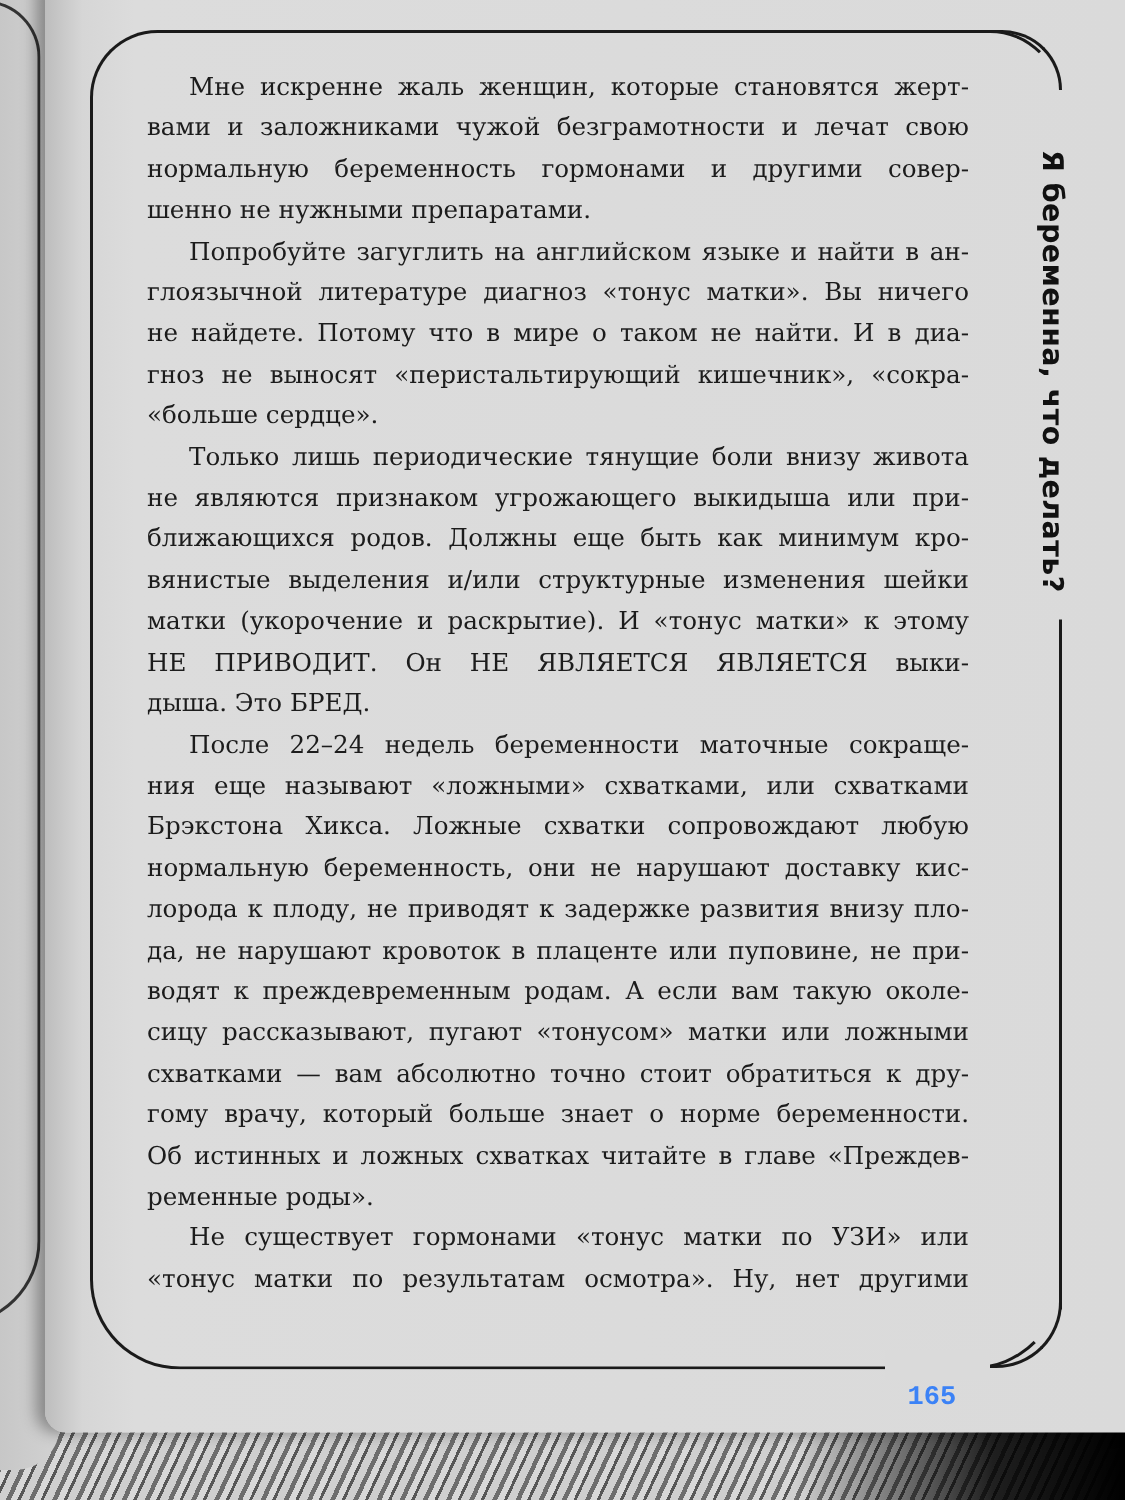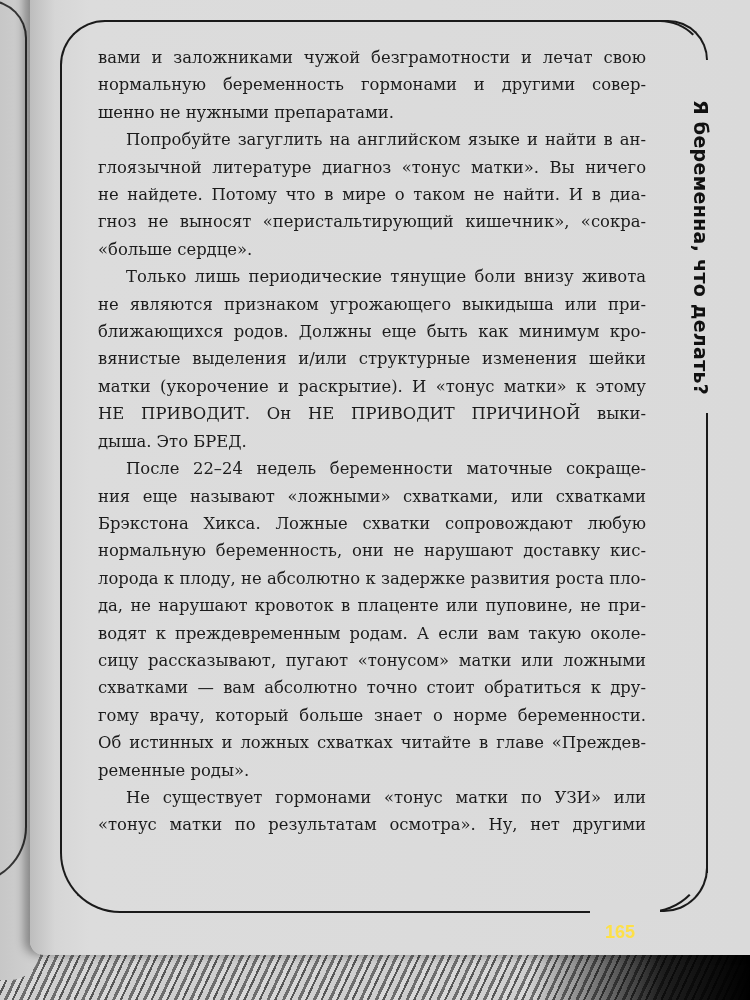--- a/index.html
+++ b/index.html
@@ -64,22 +64,22 @@
     .body-text {
       position: absolute; left: 98px; top: 44px; width: 548px;
       font-size: 16.4px; line-height: 27.4px; color: #1c1c1c;
       text-align: justify;
     }
     .line { display: block; white-space: nowrap; text-align-last: justify; }
     .line.last { text-align-last: left; }
     .indent { padding-left: 28px; }
     .page-number {
       position: absolute; left: 605px; top: 922px;
-      font-family: Liberation Sans, sans-serif; font-weight: bold;
-      font-size: 18px; color: #fde047;
+      font-family: Liberation Mono, monospace; font-weight: bold;
+      font-size: 18px; color: #3b82f6;
     }
   </style>
 </head>
 <body>
 
 <div class="fabric"></div>
 <div class="shadow-right"></div>
 
 <div class="left-page"></div>
 <div class="left-page-frame"></div>
@@ -89,46 +89,47 @@
 <div class="frame"></div>
 <div class="frame-right-top"></div>
 <div class="frame-right-bottom"></div>
 <div class="frame-right-curve"></div>
 <div class="frame-bottom-gap"></div>
 
 <div class="section-title">Я беременна, что делать?</div>
 
 <div class="body-text">
   <div>
+    <span class="line indent">Мне искренне жаль женщин, которые становятся жерт-</span>
     <span class="line">вами и заложниками чужой безграмотности и лечат свою</span>
     <span class="line">нормальную беременность гормонами и другими совер-</span>
     <span class="line last">шенно не нужными препаратами.</span>
   </div>
   <div>
     <span class="line indent">Попробуйте загуглить на английском языке и найти в ан-</span>
     <span class="line">глоязычной литературе диагноз «тонус матки». Вы ничего</span>
     <span class="line">не найдете. Потому что в мире о таком не найти. И в диа-</span>
     <span class="line">гноз не выносят «перистальтирующий кишечник», «сокра-</span>
     <span class="line last">«больше сердце».</span>
   </div>
   <div>
     <span class="line indent">Только лишь периодические тянущие боли внизу живота</span>
     <span class="line">не являются признаком угрожающего выкидыша или при-</span>
     <span class="line">ближающихся родов. Должны еще быть как минимум кро-</span>
     <span class="line">вянистые выделения и/или структурные изменения шейки</span>
     <span class="line">матки (укорочение и раскрытие). И «тонус матки» к этому</span>
-    <span class="line">НЕ ПРИВОДИТ. Он НЕ ПРИВОДИТ ПРИЧИНОЙ выки-</span>
+    <span class="line">НЕ ПРИВОДИТ. Он НЕ ЯВЛЯЕТСЯ ЯВЛЯЕТСЯ выки-</span>
     <span class="line last">дыша. Это БРЕД.</span>
   </div>
   <div>
     <span class="line indent">После 22–24 недель беременности маточные сокраще-</span>
     <span class="line">ния еще называют «ложными» схватками, или схватками</span>
     <span class="line">Брэкстона Хикса. Ложные схватки сопровождают любую</span>
     <span class="line">нормальную беременность, они не нарушают доставку кис-</span>
-    <span class="line">лорода к плоду, не абсолютно к задержке развития роста пло-</span>
+    <span class="line">лорода к плоду, не приводят к задержке развития внизу пло-</span>
     <span class="line">да, не нарушают кровоток в плаценте или пуповине, не при-</span>
     <span class="line">водят к преждевременным родам. А если вам такую околе-</span>
     <span class="line">сицу рассказывают, пугают «тонусом» матки или ложными</span>
     <span class="line">схватками — вам абсолютно точно стоит обратиться к дру-</span>
     <span class="line">гому врачу, который больше знает о норме беременности.</span>
     <span class="line">Об истинных и ложных схватках читайте в главе «Прежде­в-</span>
     <span class="line last">ременные роды».</span>
   </div>
   <div>
     <span class="line indent">Не существует гормонами «тонус матки по УЗИ» или</span>

